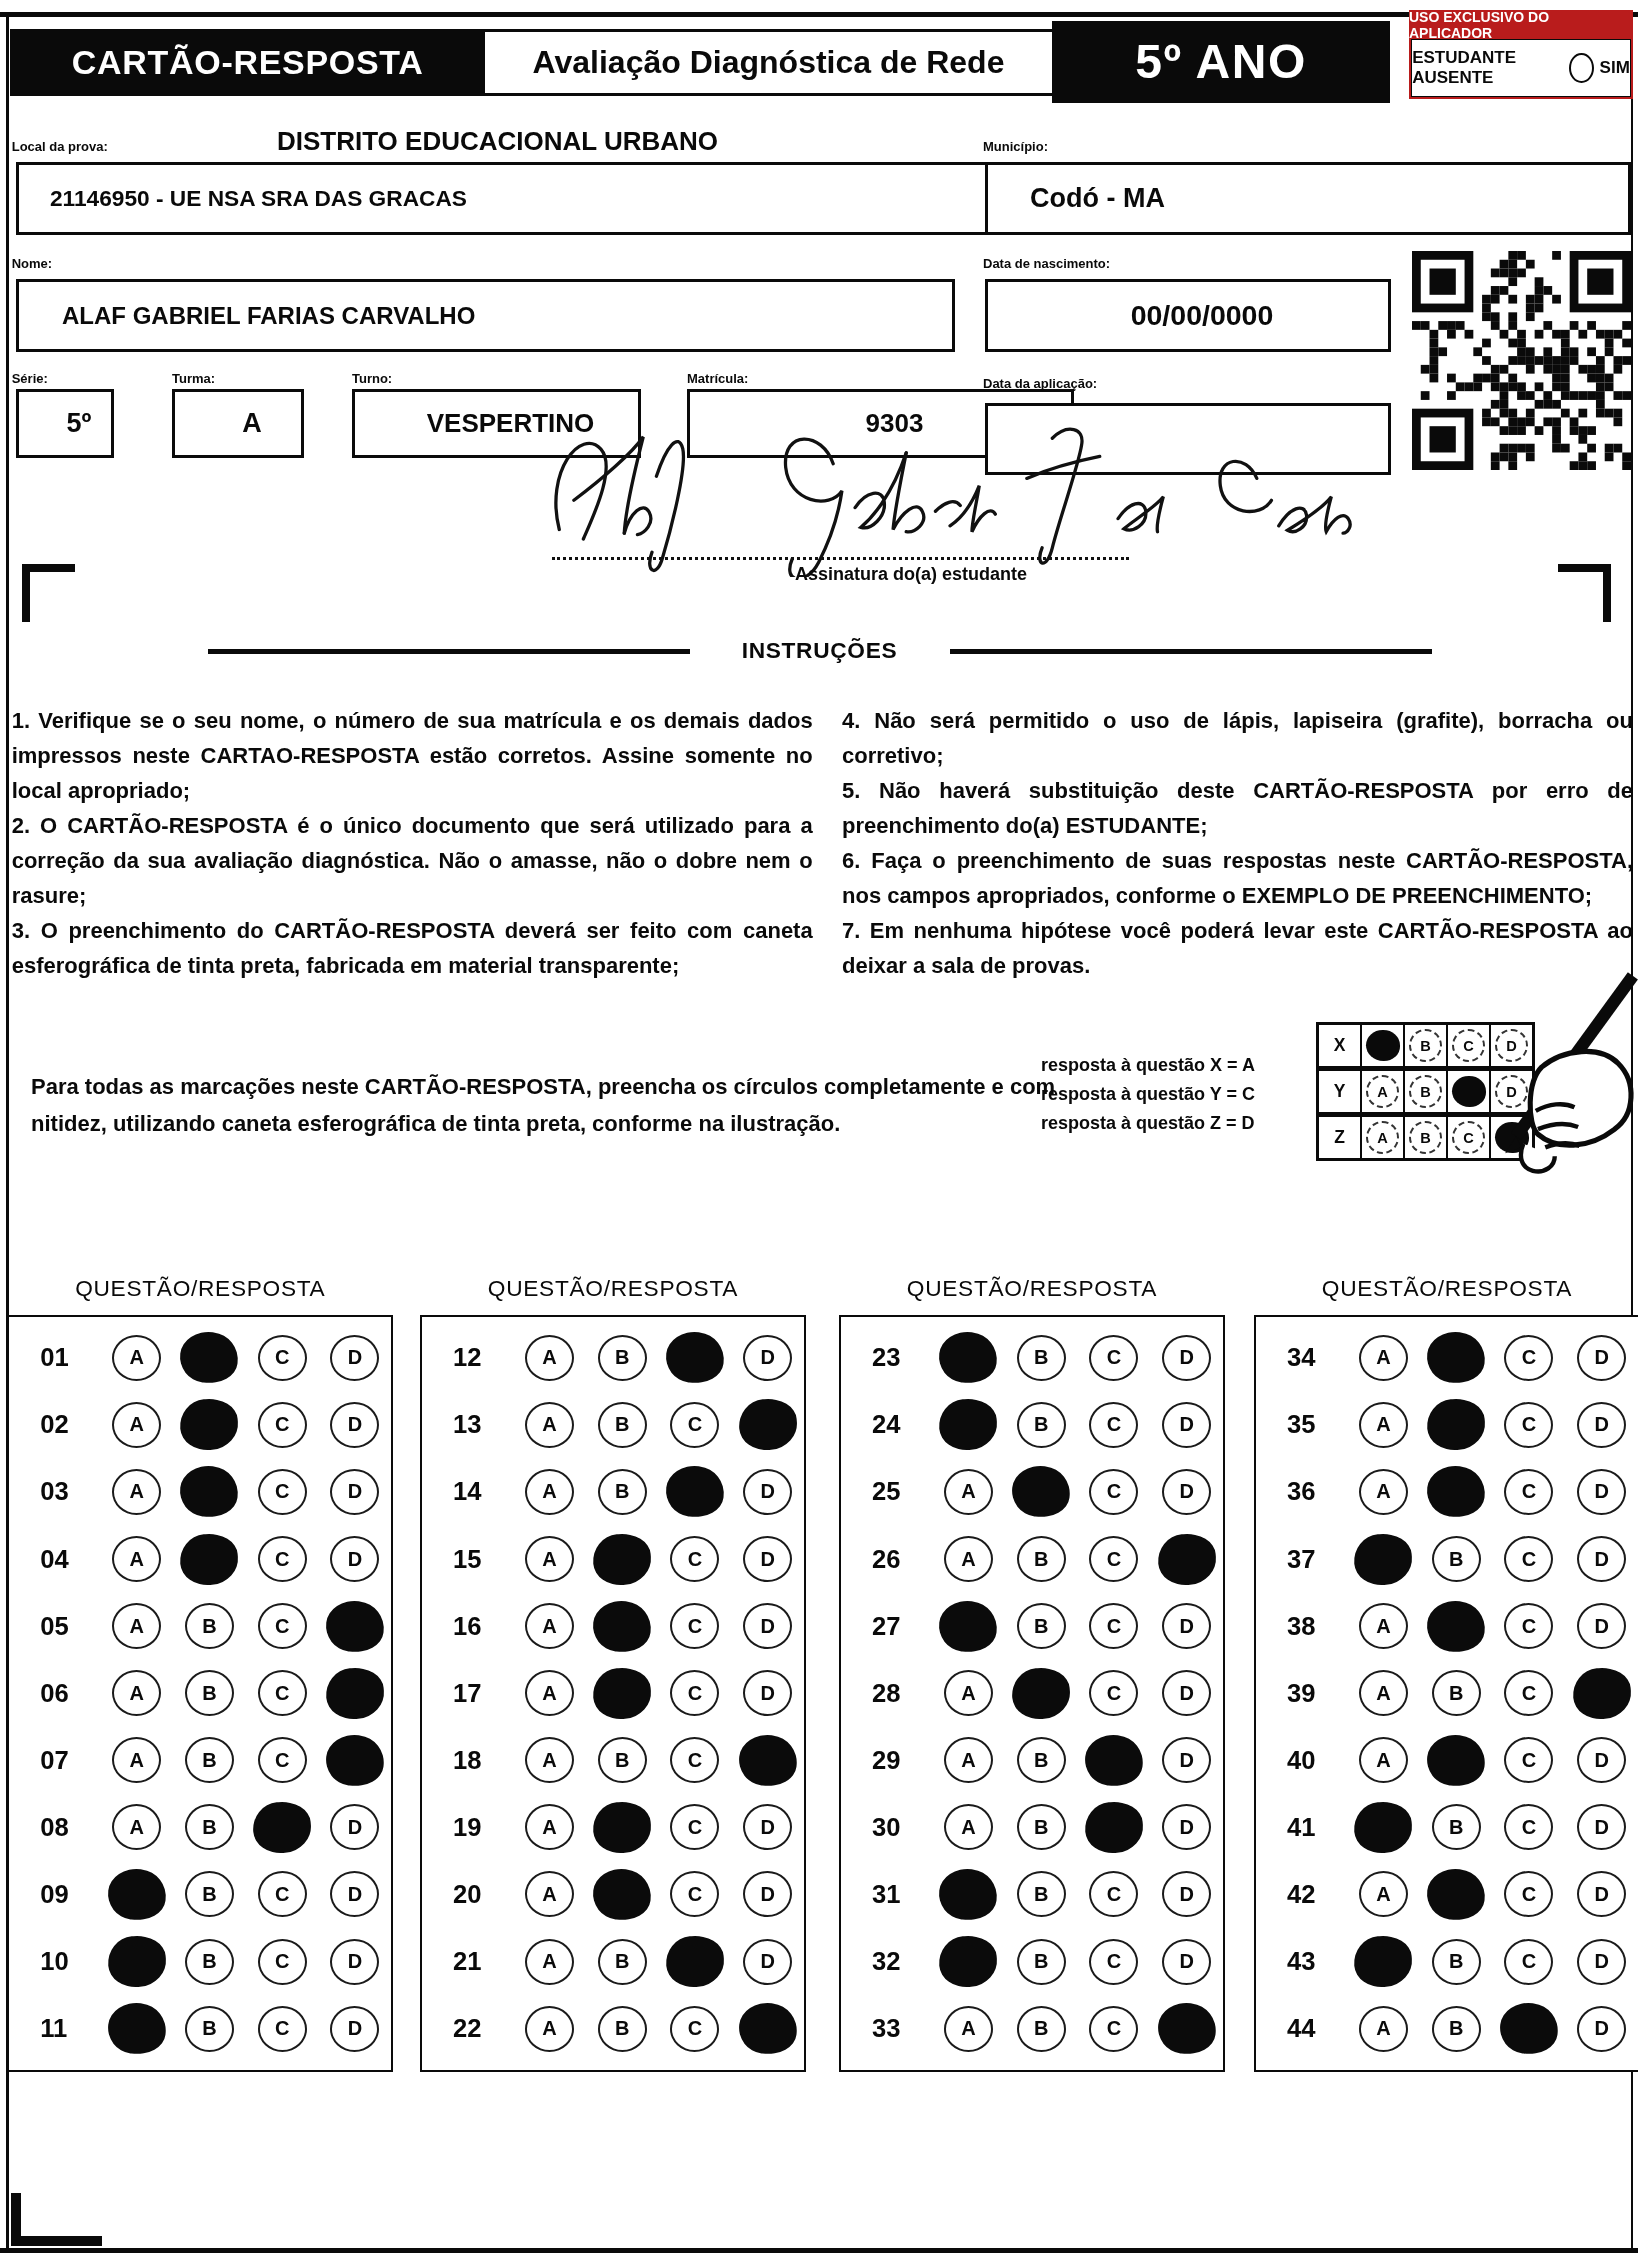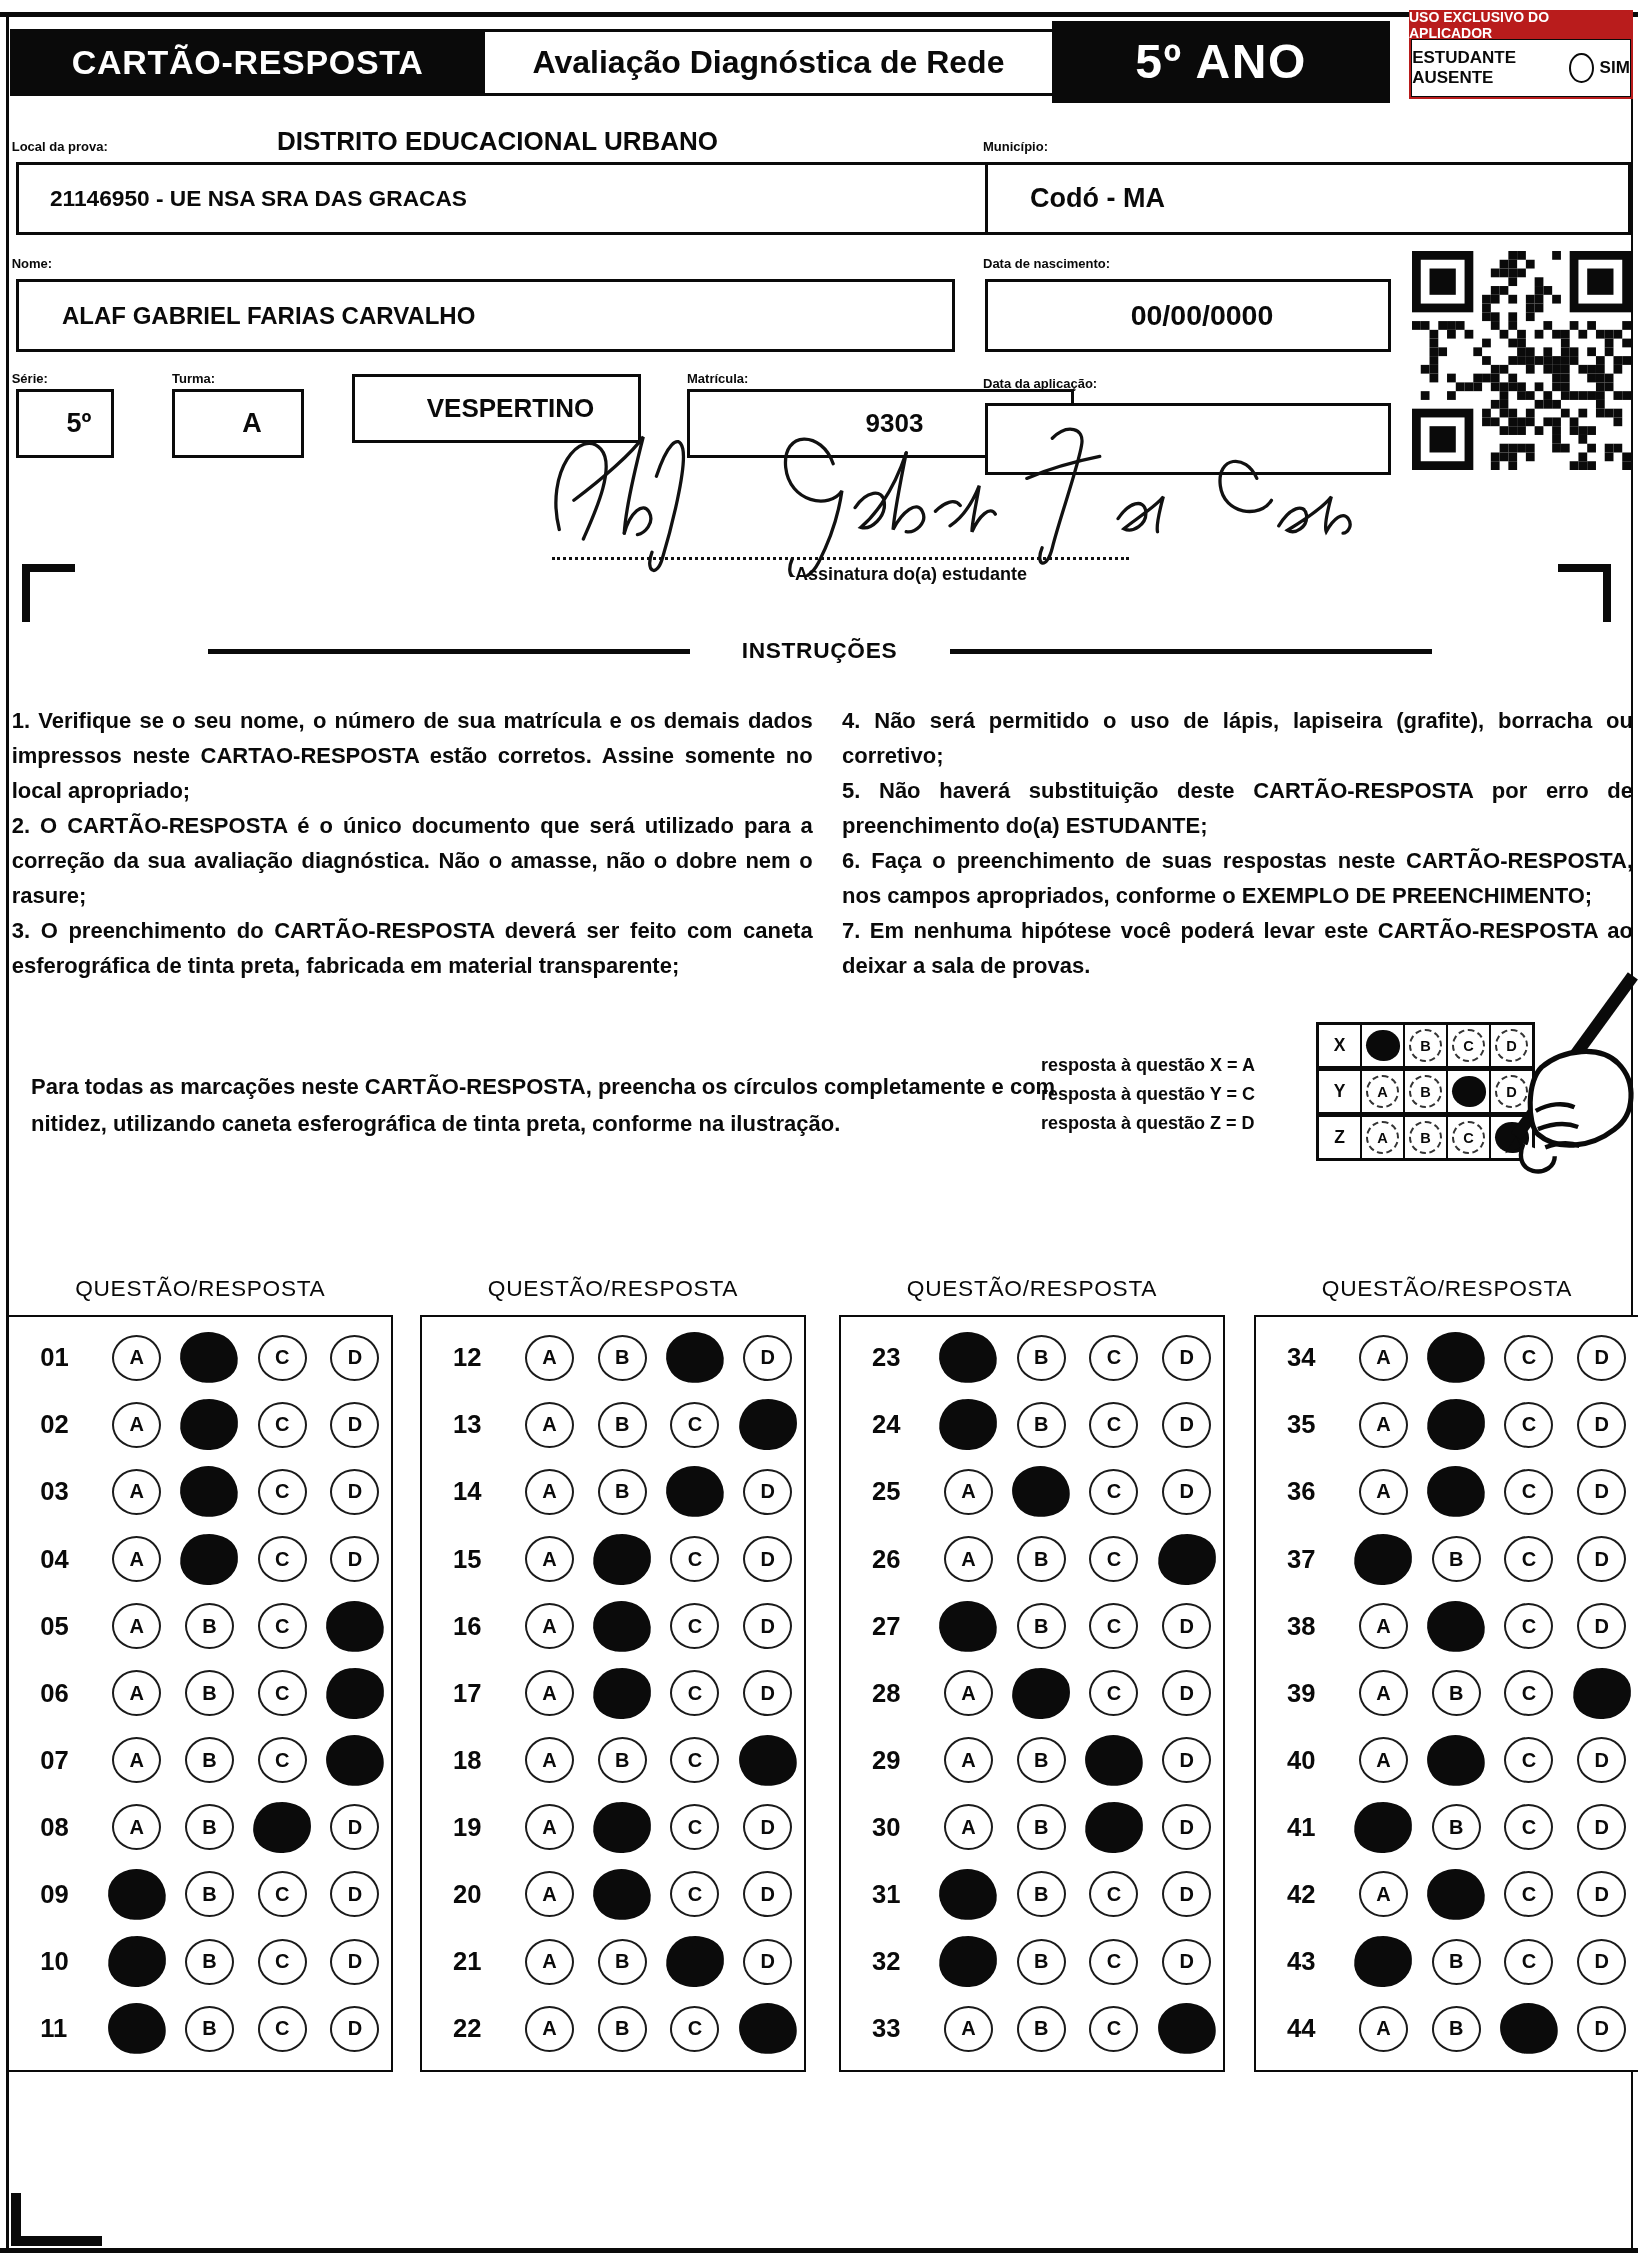--- a/index.html
+++ b/index.html
@@ -305,21 +305,21 @@
       <rect x="2" y="20" width="3" height="3" fill="#0a0a0a"></rect>
     </svg>
 
   <div class="abs lbl" style="left:11.7px;top:371px;">Série:</div>
   <div class="abs fbox center" style="left:16px;top:389px;width:98px;height:69px;font-size:27px;">5º</div>
 
   <div class="abs lbl" style="left:172px;top:371px;">Turma:</div>
   <div class="abs fbox center" style="left:172px;top:389px;width:132px;height:69px;font-size:27px;">A</div>
 
   <div class="abs lbl" style="left:352px;top:371px;">Turno:</div>
-  <div class="abs fbox center" style="left:352px;top:374px;width:289px;height:69px;font-size:26px;">VESPERTINO</div>
+  <div class="abs fbox center" style="left:352px;top:389px;width:289px;height:69px;font-size:26px;">VESPERTINO</div>
 
   <div class="abs lbl" style="left:687px;top:371px;">Matrícula:</div>
   <div class="abs fbox center" style="left:687px;top:389px;width:387px;height:69px;font-size:26px;">9303</div>
 
   <div class="abs lbl" style="left:983px;top:376px;">Data da aplicação:</div>
   <div class="abs fbox" style="left:985px;top:403px;width:406px;height:72px;"></div>
 
   <div class="abs sig-line"></div>
   <svg class="abs" style="left:541px;top:409px;" width="840" height="168" viewBox="0 0 1150 230">
     <g fill="none" stroke="#111" stroke-width="4.5" stroke-linecap="round">

